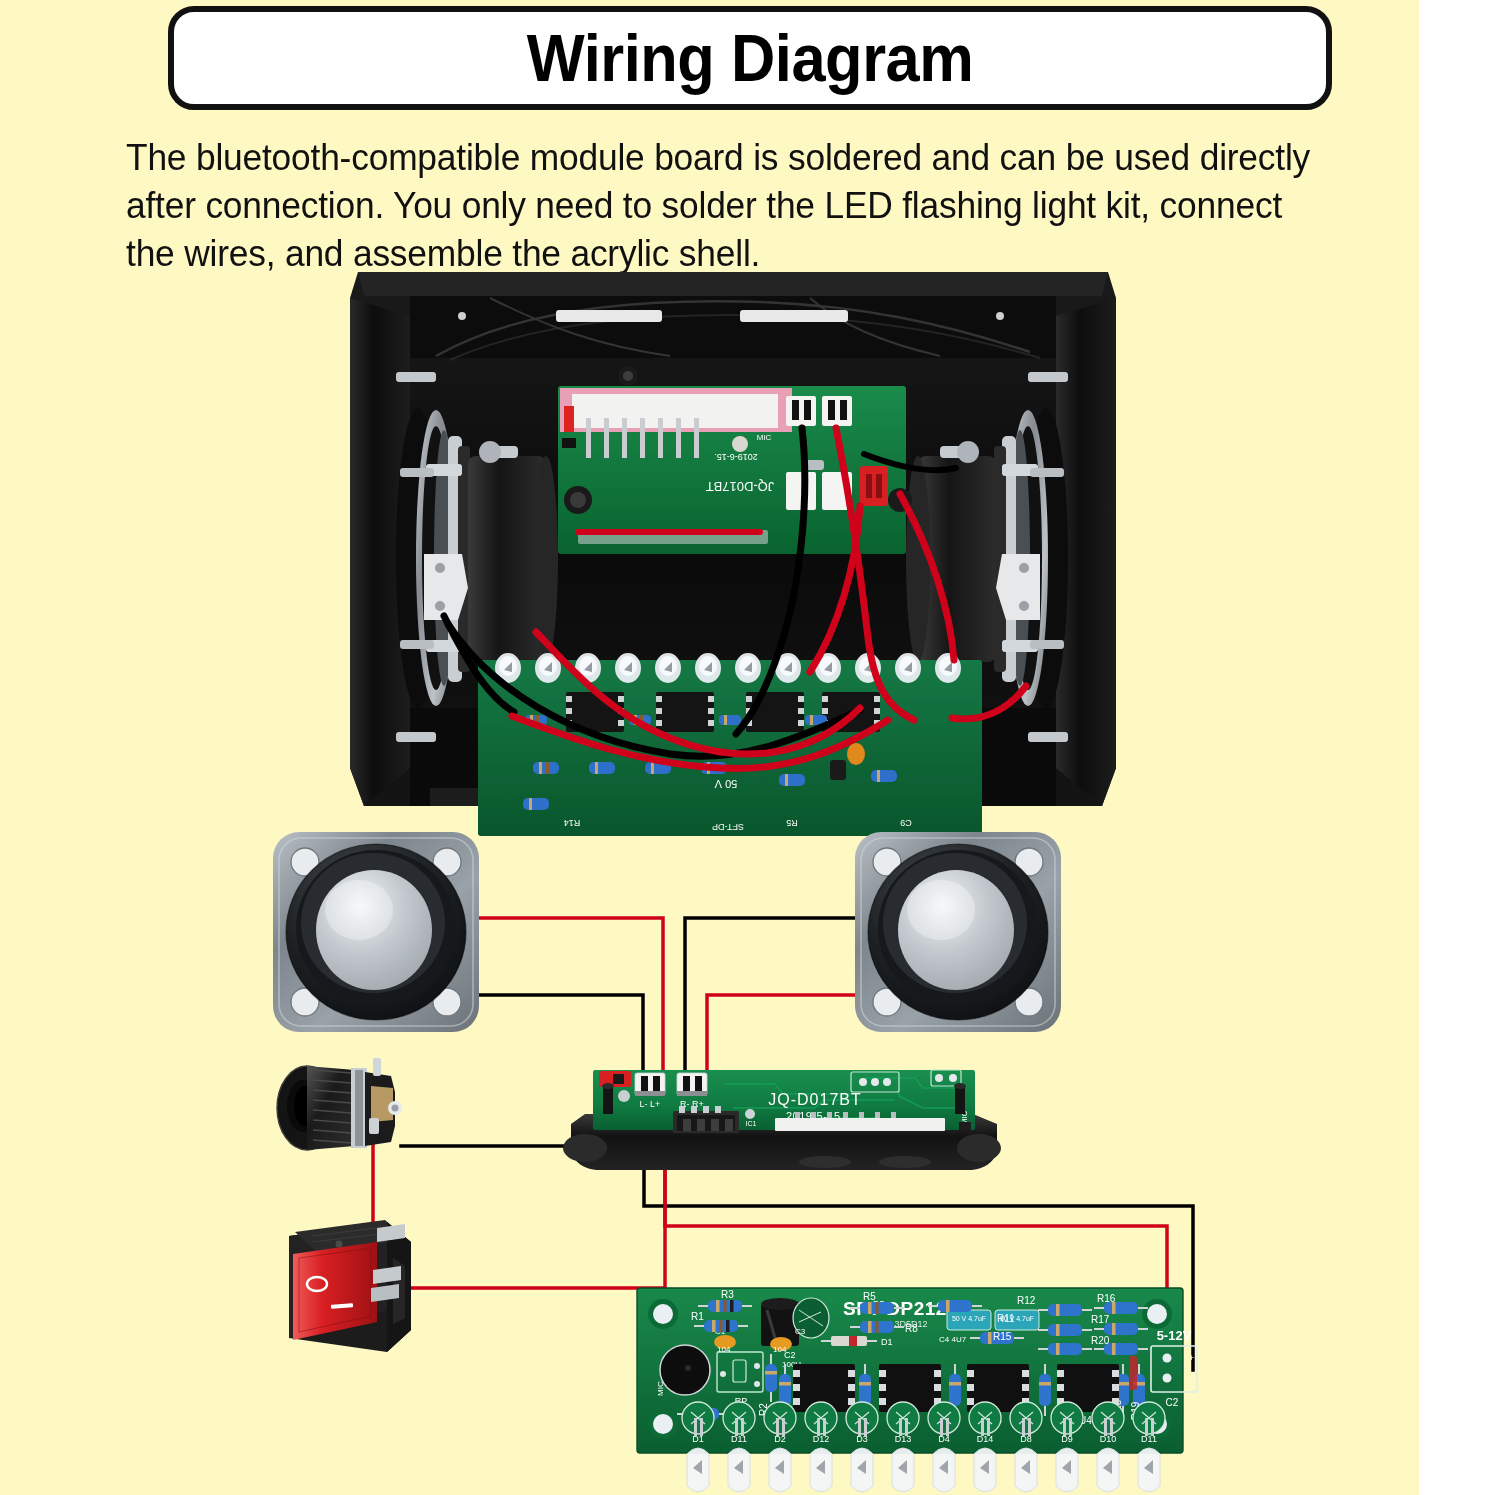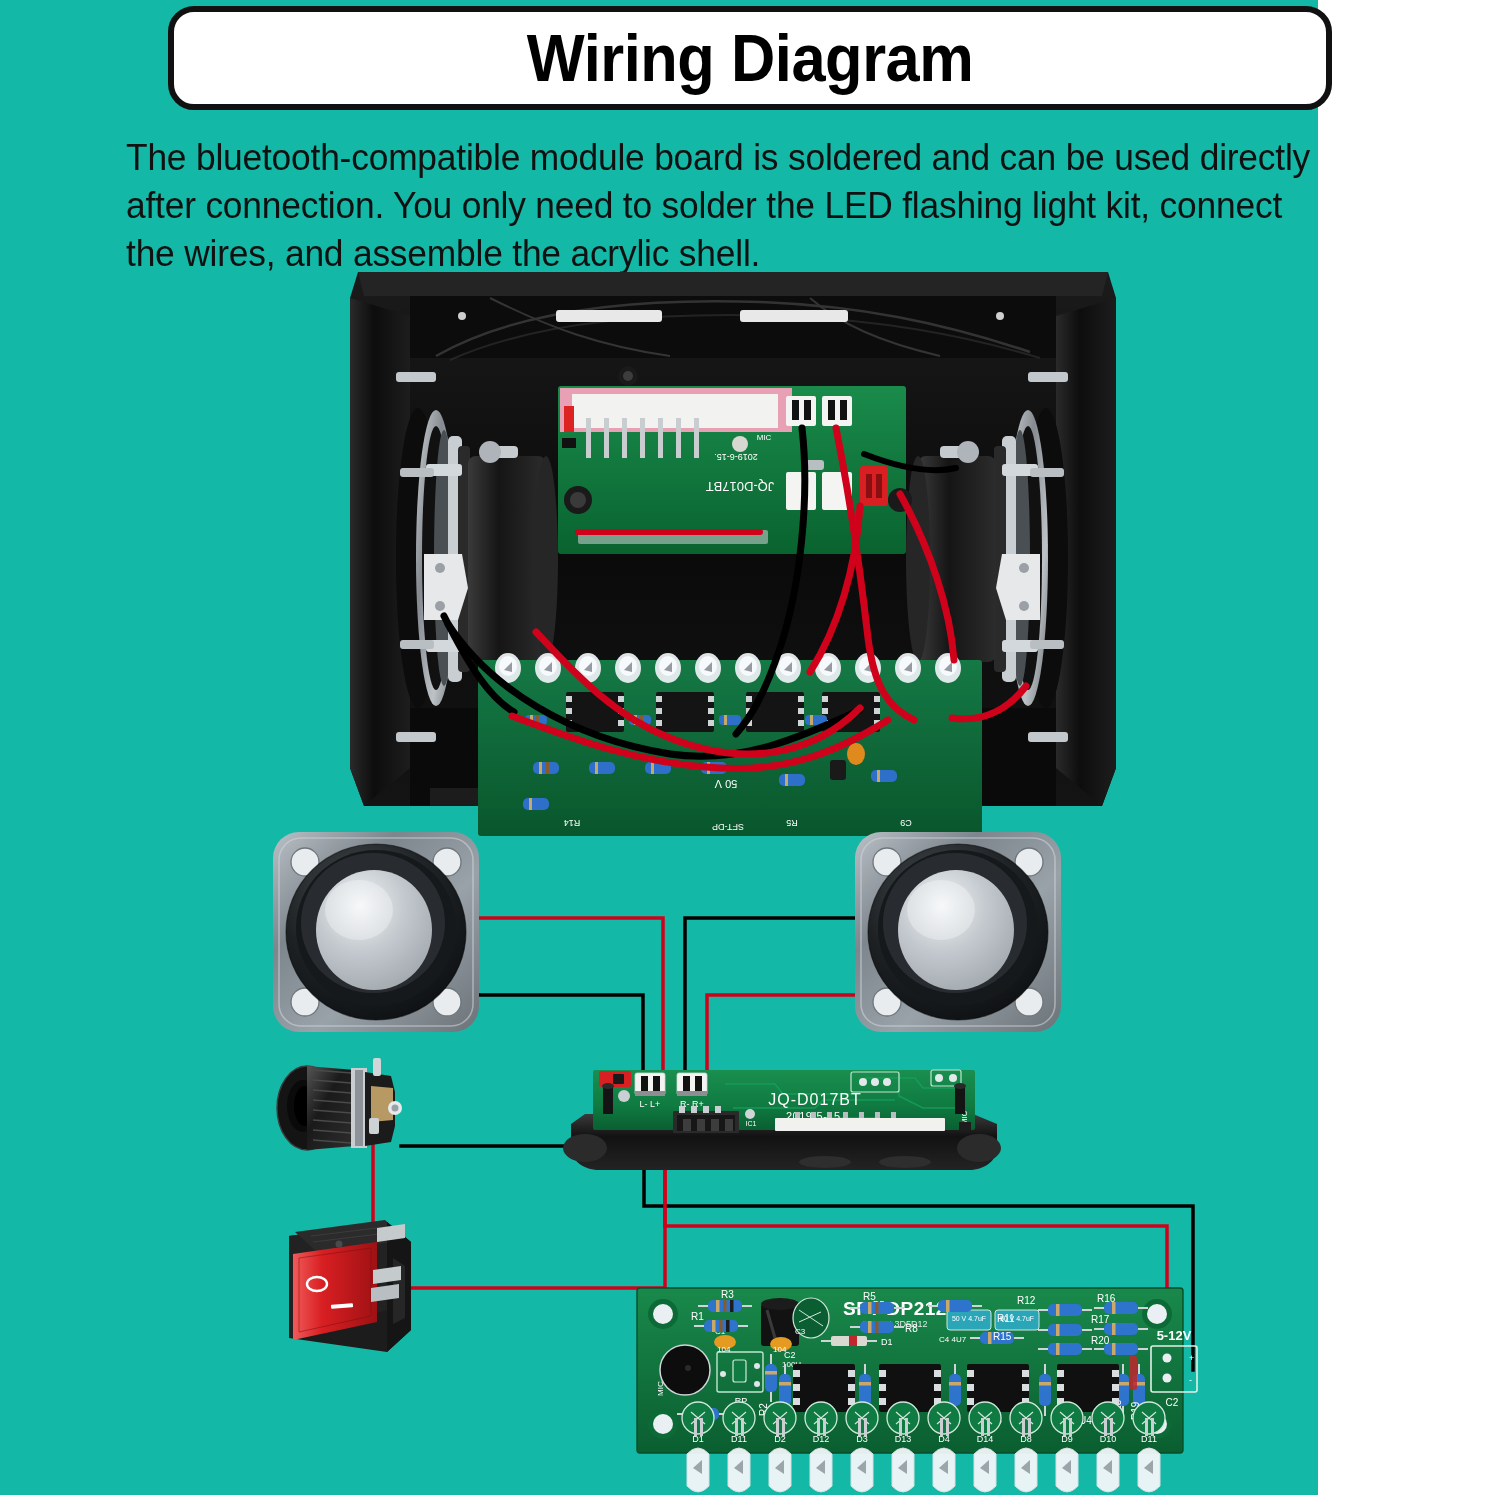--- a/index.html
+++ b/index.html
@@ -1,19 +1,19 @@
 <!DOCTYPE html>
 <html><head>
 <meta charset="utf-8">
 <style>
   * { margin:0; padding:0; box-sizing:border-box; }
   html,body { width:1495px; height:1495px; background:#ffffff; }
   body { font-family:"Liberation Sans", sans-serif; position:relative; overflow:hidden; }
 
-  #page { position:absolute; inset:0; width:1318px; height:1495px; background:#14b8a6; }
+  #page { position:absolute; inset:0; width:1419px; height:1495px; background:#fef9c3; }
 
   
   .title-box{
     position:absolute; left:168px; top:6px; width:1164px; height:104px;
     border:6px solid #111; border-radius:26px; background:#fff;
     display:flex; align-items:center; justify-content:center;
   }
   .title-text{
     font-family:"Liberation Sans", sans-serif;
     font-weight:700; font-size:66px; color:#000; letter-spacing:-0.5px;

